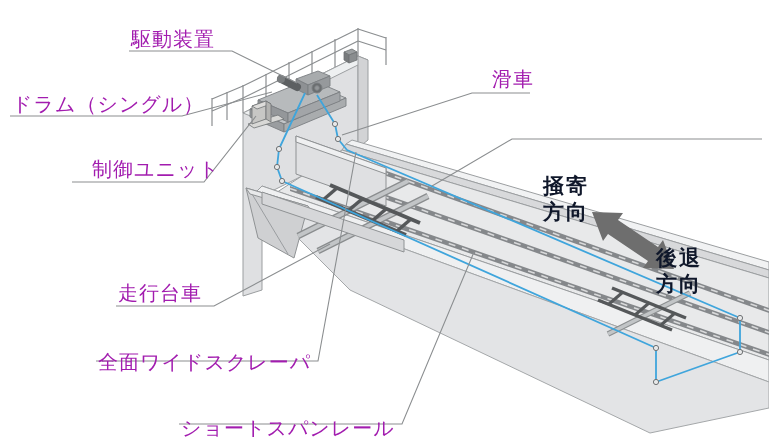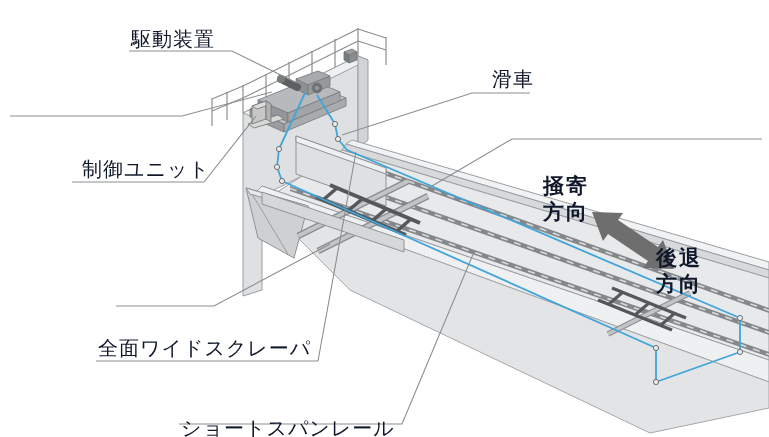--- a/index.html
+++ b/index.html
@@ -2,21 +2,21 @@
 <html><head>
 <meta charset="utf-8">
 <style>
   html,body{margin:0;padding:0;background:#ffffff;}
   #stage{
     position:relative;width:769px;height:437px;background:#ffffff;overflow:hidden;
     font-family:"Liberation Serif","DejaVu Serif",serif;
   }
   #scene{position:absolute;left:0;top:0;}
   .lbl{
-    position:absolute;color:#0f172a;font-size:20px;letter-spacing:1px;
+    position:absolute;color:#a21caf;font-size:20px;letter-spacing:1px;
     white-space:nowrap;line-height:1.1;text-align:right;
   }
   .dir{
     position:absolute;color:#0f172a;font-size:21px;letter-spacing:2px;
     line-height:26px;white-space:nowrap;font-weight:600;
   }
 </style>
 </head>
 <body>
 
@@ -166,23 +166,25 @@
       <polyline points="432,186 512,139 762,139"></polyline>
       <polyline points="116,306 214,306 330,244"></polyline>
       <polyline points="96,361 318,361 356,152"></polyline>
       <polyline points="179,424 402,424 474,252"></polyline>
     </g>
 
     <polygon points="592,212 623,213 618,220 658,247 663,240 674,269 643,268 648,261 608,234 603,241" fill="#6e6e6e"></polygon>
   </svg>
 
   <div class="lbl" style="left:131px;top:28px">駆動装置</div>
-  <div class="lbl" style="left:82px;top:158px">制御ユニット</div>
+  <div class="lbl" style="left:12px;top:93px">ドラム（シングル）</div>
+  <div class="lbl" style="left:92px;top:158px">制御ユニット</div>
   <div class="lbl" style="left:492px;top:68px">滑車</div>
-  <div class="lbl" style="left:98px;top:337px">全面ワイドスクレーパ</div>
+  <div class="lbl" style="left:118px;top:282px">走行台車</div>
+  <div class="lbl" style="left:98px;top:351px">全面ワイドスクレーパ</div>
   <div class="lbl" style="left:181px;top:417px">ショートスパンレール</div>
 
   <div class="dir" style="left:543px;top:173px">
     <span>掻寄</span><br>
     <span>方向</span>
   </div>
   <div class="dir" style="left:656px;top:245px">
     <span>後退</span><br>
     <span>方向</span>
   </div>

